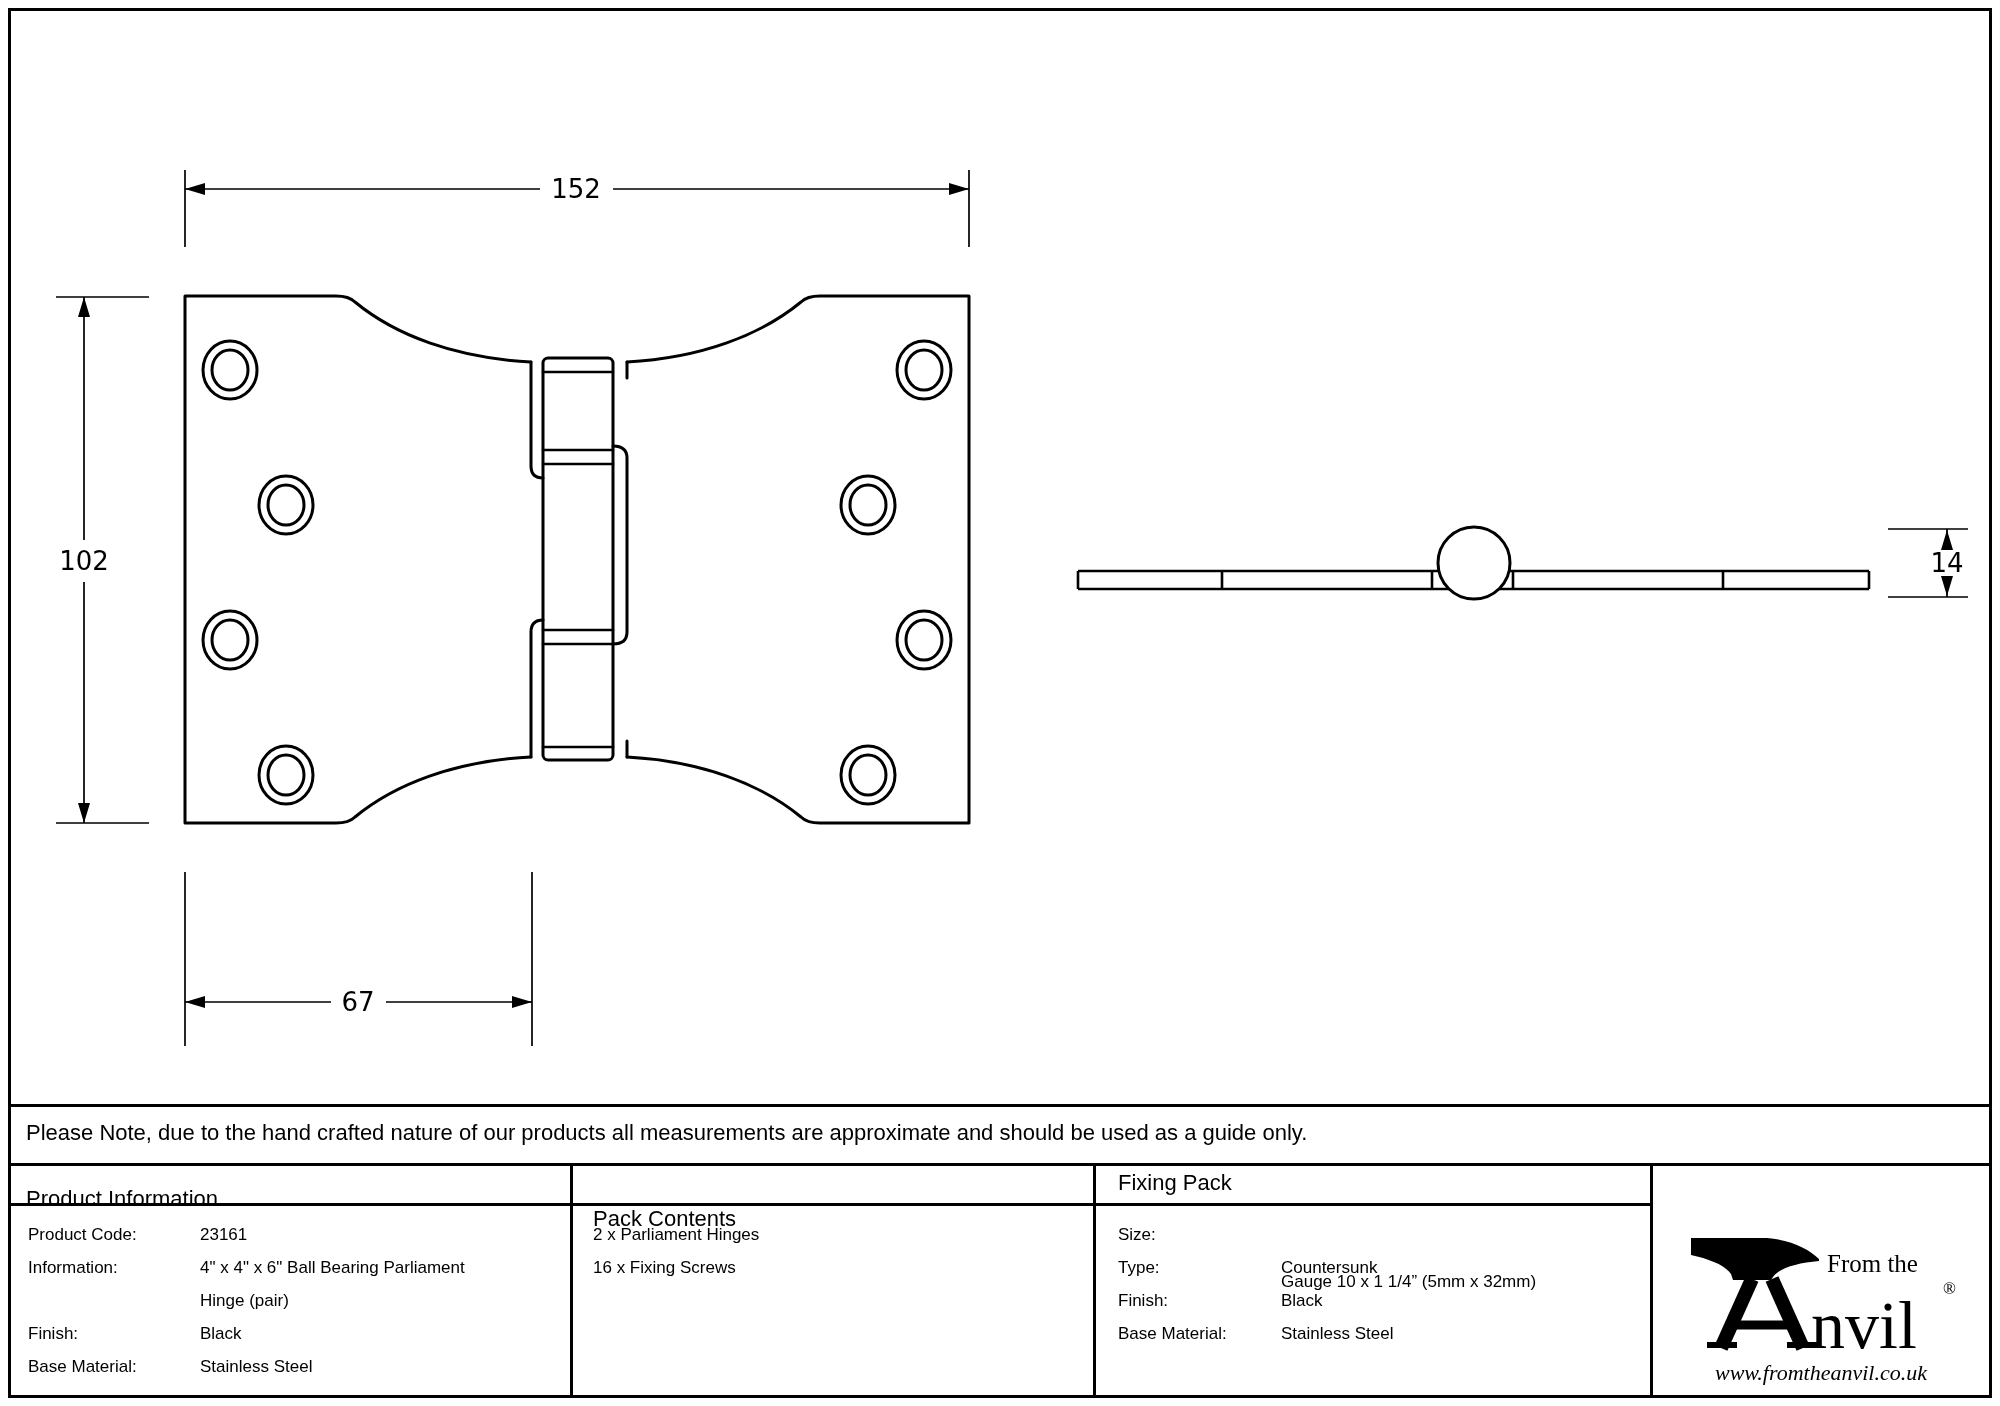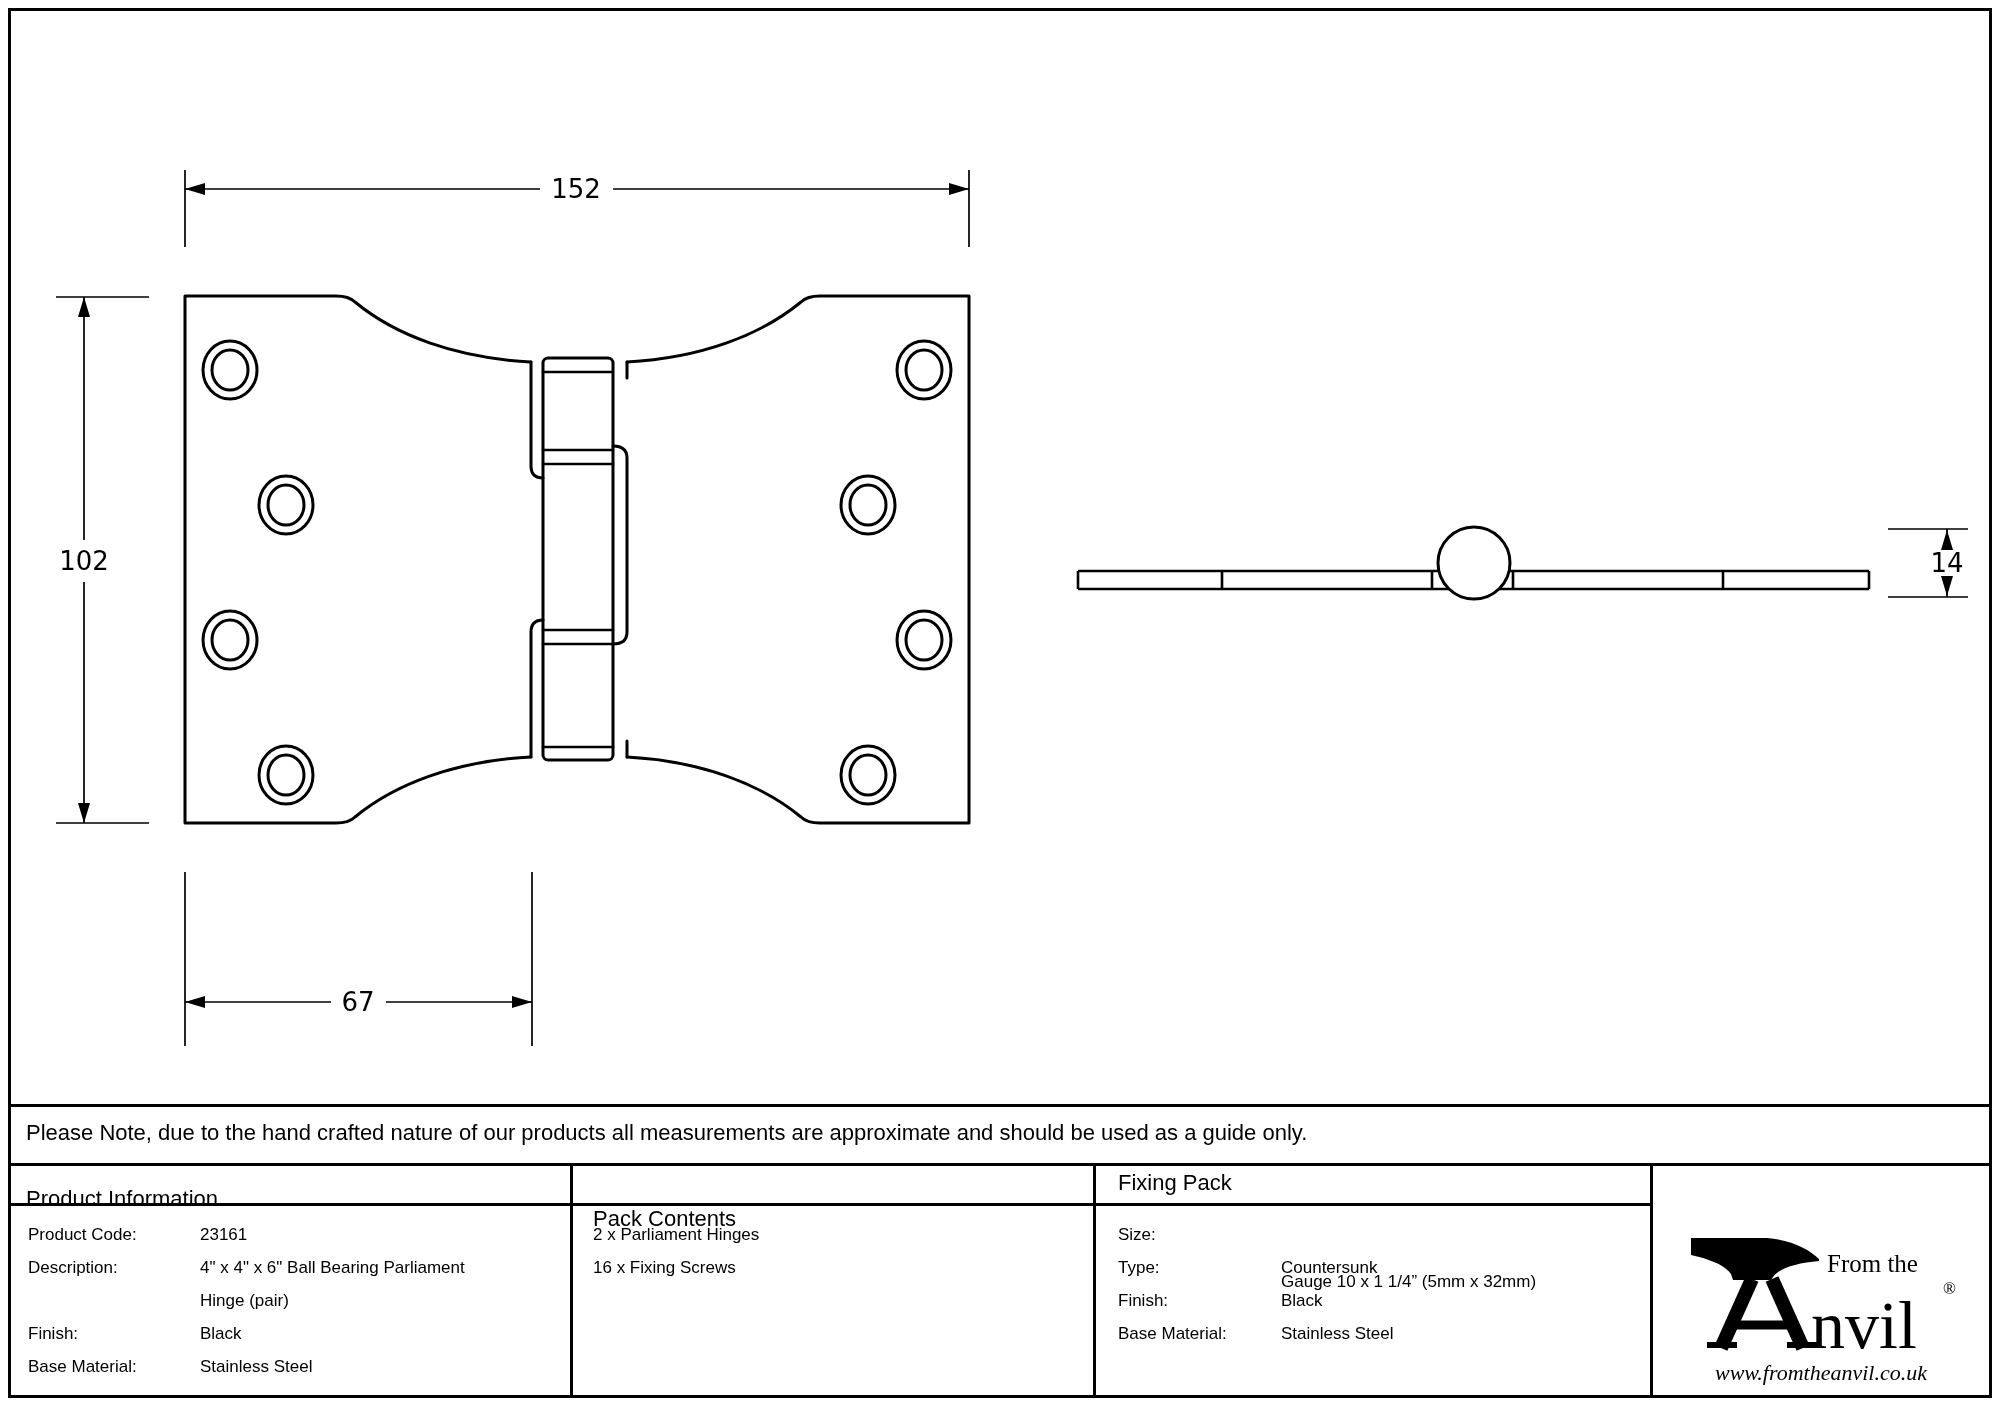--- a/index.html
+++ b/index.html
@@ -136,21 +136,21 @@
 <div class="txt note-text" style="left:26px;top:1120px;">Please Note, due to the hand crafted nature of our products all measurements are approximate and should be used as a guide only.</div>
 
 <div class="txt hdr" style="left:26px;top:1170px;margin-top:16px;">Product Information</div>
 <div class="txt hdr" style="left:593px;top:1170px;margin-top:36px;">Pack Contents</div>
 <div class="txt hdr" style="left:1118px;top:1170px;">Fixing Pack</div>
 
 <div>
   <span class="txt" style="left:28px;top:1222px;">Product Code:</span>
   <span class="txt" style="left:200px;top:1222px;">23161</span>
 
-  <span class="txt" style="left:28px;top:1255px;">Description:</span>
+  <span class="txt" style="left:28px;top:1255px;">Information:</span>
   <span class="txt" style="left:200px;top:1255px;">4" x 4" x 6" Ball Bearing Parliament</span>
 
   <span class="txt" style="left:200px;top:1288px;">Hinge (pair)</span>
 
   <span class="txt" style="left:28px;top:1321px;">Finish:</span>
   <span class="txt" style="left:200px;top:1321px;">Black</span>
 
   <span class="txt" style="left:28px;top:1354px;">Base Material:</span>
   <span class="txt" style="left:200px;top:1354px;">Stainless Steel</span>
 </div>

